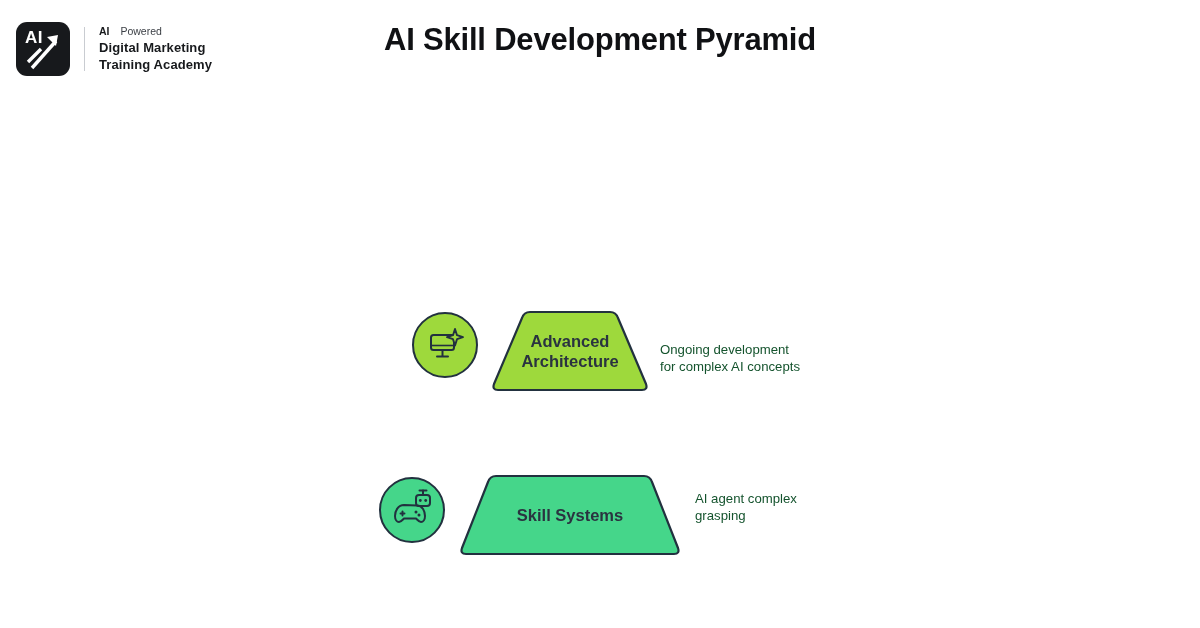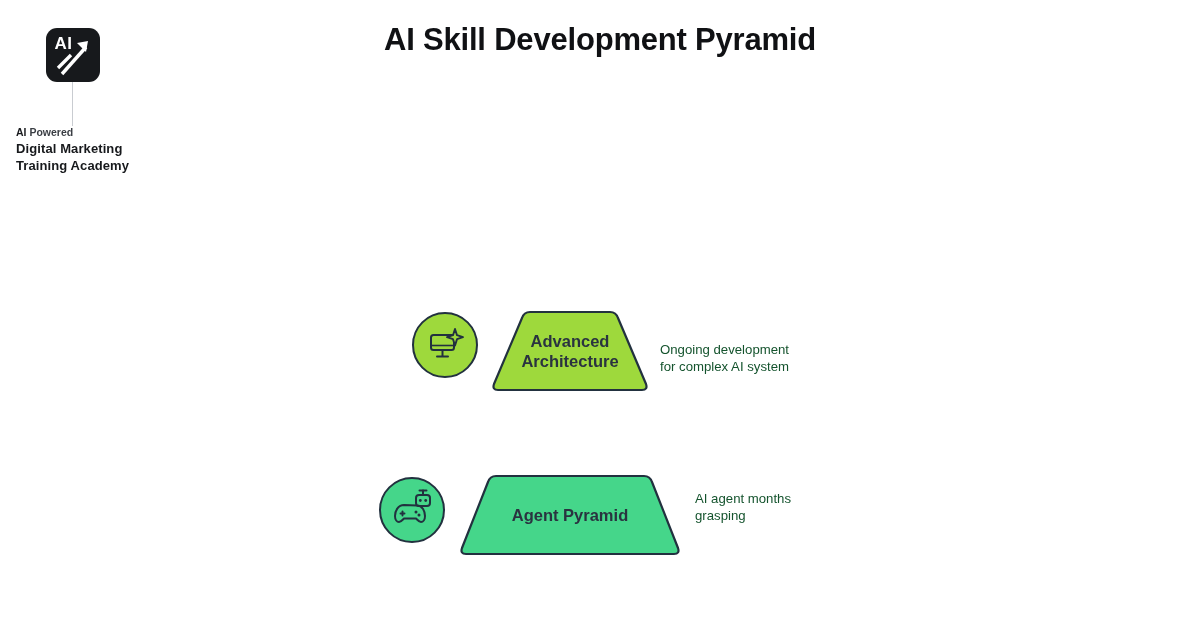--- a/index.html
+++ b/index.html
@@ -9,39 +9,39 @@
     font-family:"Liberation Sans", sans-serif;
     overflow:hidden;
     position:relative;
   }
 
   
   .header{
     position:absolute;top:0;left:0;width:1200px;height:92px;
   }
   .logo{
-    position:absolute;left:16px;top:28px;
-    display:flex;align-items:center;flex-direction:column;
+    position:absolute;left:16px;top:22px;
+    display:flex;align-items:center;
   }
   .logo-mark{
     width:54px;height:54px;border-radius:11px;background:#17191c;
     position:relative;flex:0 0 auto;
   }
   .logo-mark .ai-text{
     position:absolute;left:9px;top:6px;
     color:#ffffff;font-size:17px;font-weight:bold;letter-spacing:.5px;
     font-family:"Liberation Sans", sans-serif;
   }
   .logo-divider{
     width:1px;height:44px;background:#c9ccd1;margin:0 14px 0 14px;flex:0 0 auto;
   }
   .logo-words{line-height:1.32;color:#17191c;}
   .logo-line1{font-size:10.5px;}
   .logo-line1 b{font-weight:bold;}
-  .logo-line1 span{font-weight:bold;color:#3b3f45;}
+  .logo-line1 span{font-weight:normal;color:#3b3f45;padding-left:8px;}
   .logo-line2,.logo-line3{font-size:13px;font-weight:bold;letter-spacing:.1px;}
 
   .page-title{
     position:absolute;left:0;top:22px;width:1200px;text-align:center;
     font-size:31px;font-weight:bold;color:#101114;letter-spacing:-0.2px;
   }
 
   
   .pyramid{position:absolute;left:0;top:14px;width:996px;height:628px;}
   .tier{position:absolute;height:82px;}
@@ -110,21 +110,21 @@
       <div class="tier-label">
         <span>
           <span>Advanced</span><br>
           <span>Architecture</span>
         </span>
       </div>
     </div>
 
     <div class="tier-desc" style="left:660px;top:180px;width:230px;">
       <div>Ongoing development</div>
-      <div>for complex AI system</div>
+      <div>for complex AI concepts</div>
     </div>
   </div>
 
   <div class="tier" style="left:0;top:230px;width:1200px;">
 
     <div class="tier-icon" style="left:379px;top:233px;background:#45d68a;position:absolute;">
       <svg width="42" height="42" viewBox="0 0 42 42">
         <path d="M13 16 C7 16 4 22 4 27 C4 31 6 33 8 33 C10 33 11.5 31 13 29.5 L25 29.5 C26.5 31 28 33 30 33 C32 33 34 31 34 27 C34 22.5 31.5 16.5 26 16.5 Z" fill="none" stroke="#22313f" stroke-width="2" stroke-linejoin="round"></path>
         <line x1="11.5" y1="22.5" x2="11.5" y2="26.5" stroke="#22313f" stroke-width="1.9" stroke-linecap="round"></line>
         <line x1="9.5" y1="24.5" x2="13.5" y2="24.5" stroke="#22313f" stroke-width="1.9" stroke-linecap="round"></line>
@@ -135,25 +135,25 @@
         <circle cx="34.7" cy="11.5" r="1.4" fill="#22313f"></circle>
         <line x1="32" y1="1.5" x2="32" y2="6" stroke="#22313f" stroke-width="2" stroke-linecap="round"></line>
         <line x1="28.5" y1="1.5" x2="35.5" y2="1.5" stroke="#22313f" stroke-width="2" stroke-linecap="round"></line>
       </svg>
     </div>
 
     <div class="tier-shape" style="left:458px;top:230px;width:224px;height:82px;position:absolute;">
       <svg width="224" height="82" viewBox="0 0 224 82">
         <path d="M30 8 Q32 2 38 2 L186 2 Q192 2 194 8 L220 74 Q222 80 216 80 L8 80 Q2 80 4 74 Z" fill="#45d68a" stroke="#22313f" stroke-width="2.2" stroke-linejoin="round"></path>
       </svg>
-      <div class="tier-label">Agent Pyramid</div>
+      <div class="tier-label">Skill Systems</div>
     </div>
 
     <div class="tier-desc" style="left:695px;top:247px;width:240px;">
-      <div>AI agent months</div>
+      <div>AI agent complex</div>
       <div>grasping</div>
     </div>
   </div>
 
   <div class="tier" style="left:0;top:312px;width:1200px;">
 
     <div class="tier-icon" style="left:344px;top:315px;background:#29c3f5;position:absolute;">
       
     </div>
 

